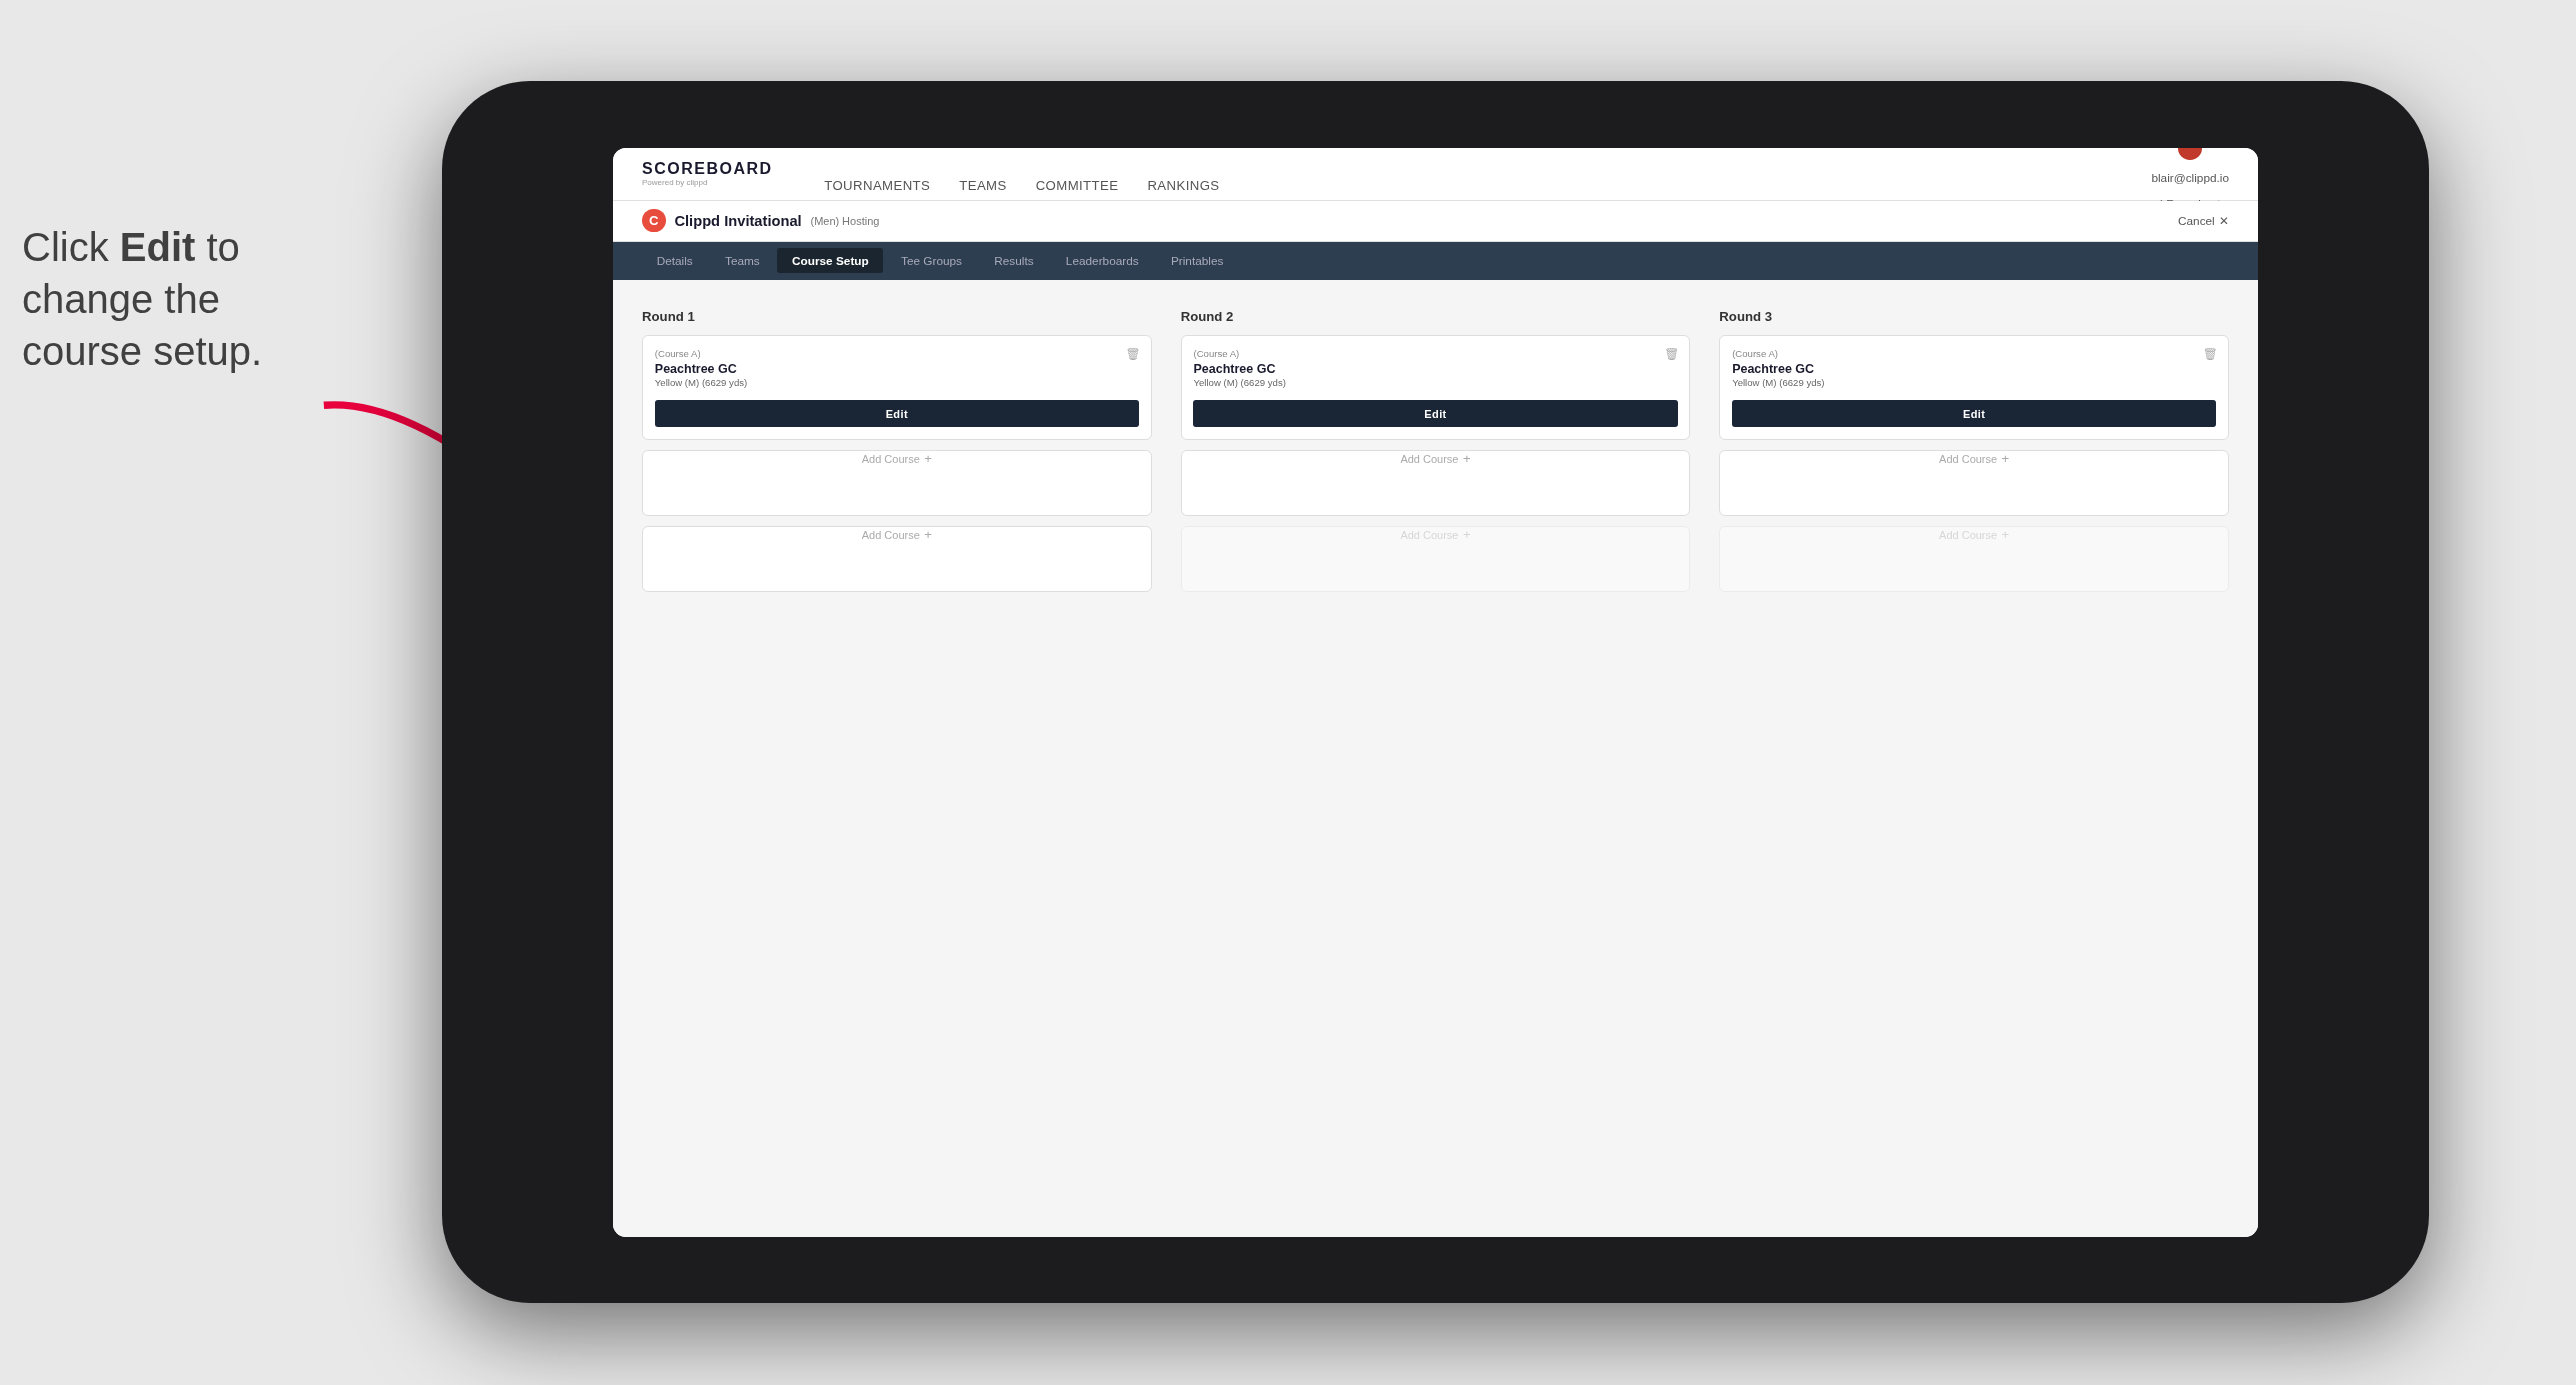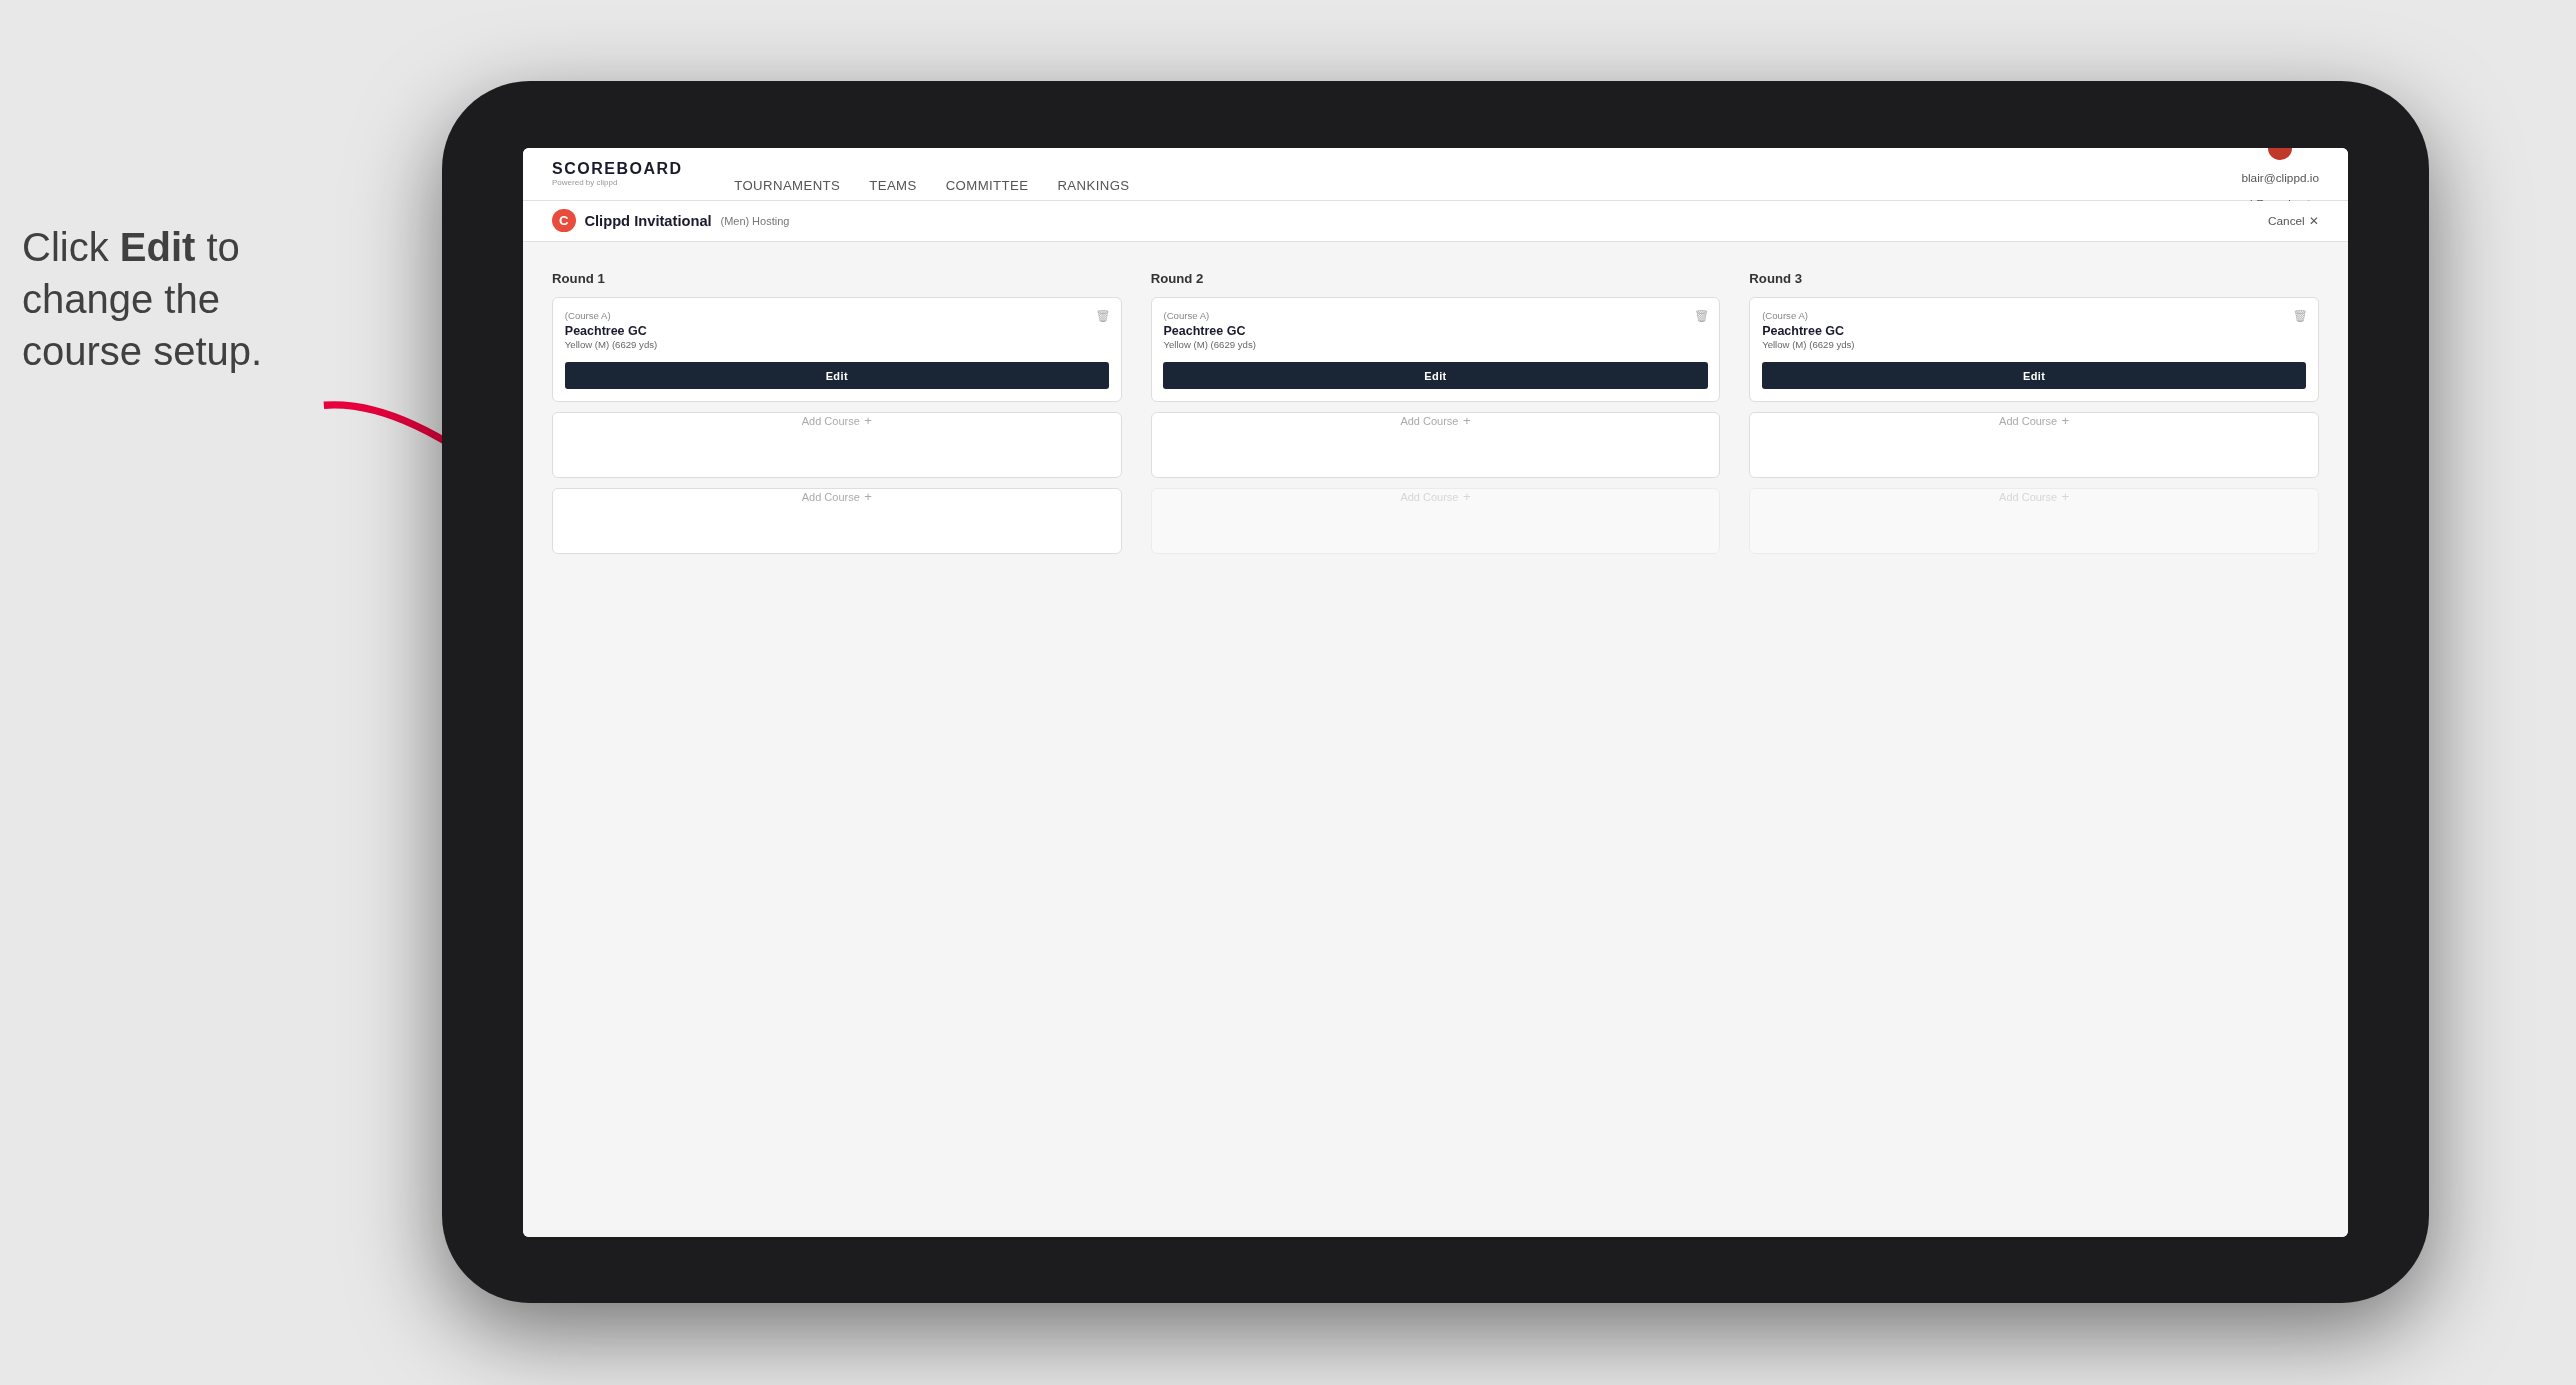--- a/index.html
+++ b/index.html
@@ -36,24 +36,24 @@
       background: #1c1c1e;
       border-radius: 88px;
       box-shadow: 0 29px 88px rgba(0,0,0,0.5);
       display: flex;
       align-items: center;
       justify-content: center;
     }
 
     
     .tablet-screen {
-      width: 1825px;
+      width: 1645px;
       height: 1089px;
       background: #f5f5f5;
-      border-radius: 6px;
+      border-radius: 13px;
       overflow: hidden;
       display: flex;
       flex-direction: column;
     }
 
     
     .top-nav {
       background: #ffffff;
       border-bottom: 0.7px solid #e0e0e0;
       height: 53px;
@@ -367,20 +367,29 @@
       </div>
       <span class="tournament-name">Clippd Invitational</span>
       <span class="tournament-badge">(Men)</span>
       <span class="hosting-badge">Hosting</span>
       <div class="cancel-btn">
         <span>Cancel</span>
         <span>✕</span>
       </div>
     </div>
 
+    <div class="tab-nav">
+      <div class="tab-item">Details</div>
+      <div class="tab-item">Teams</div>
+      <div class="tab-item active">Course Setup</div>
+      <div class="tab-item">Tee Groups</div>
+      <div class="tab-item">Results</div>
+      <div class="tab-item">Leaderboards</div>
+      <div class="tab-item">Printables</div>
+    </div>
 
     <div class="main-content">
       <div class="rounds-grid">
 
         <div class="round-column">
           <div class="round-title">Round 1</div>
           <div class="course-card">
             <div class="delete-icon">🗑</div>
             <div class="course-label">(Course A)</div>
             <div class="course-name">Peachtree GC</div>

